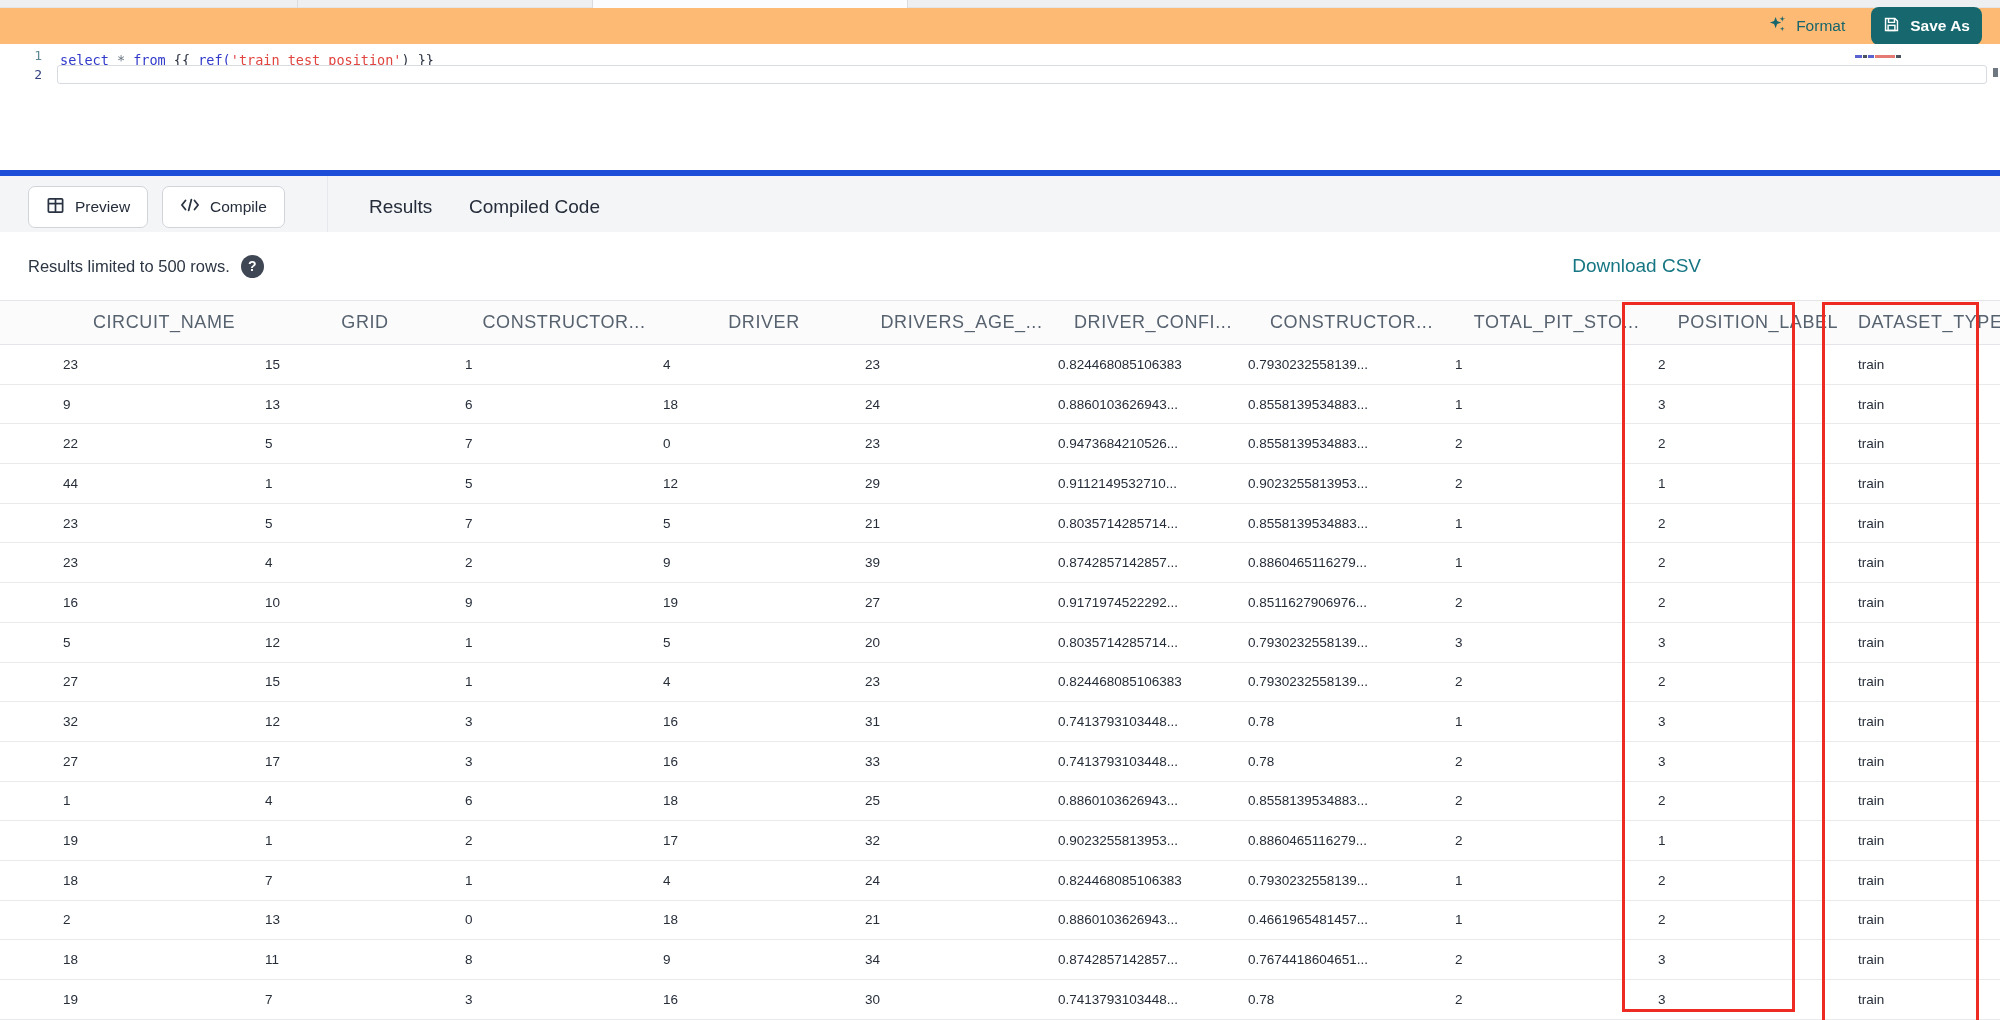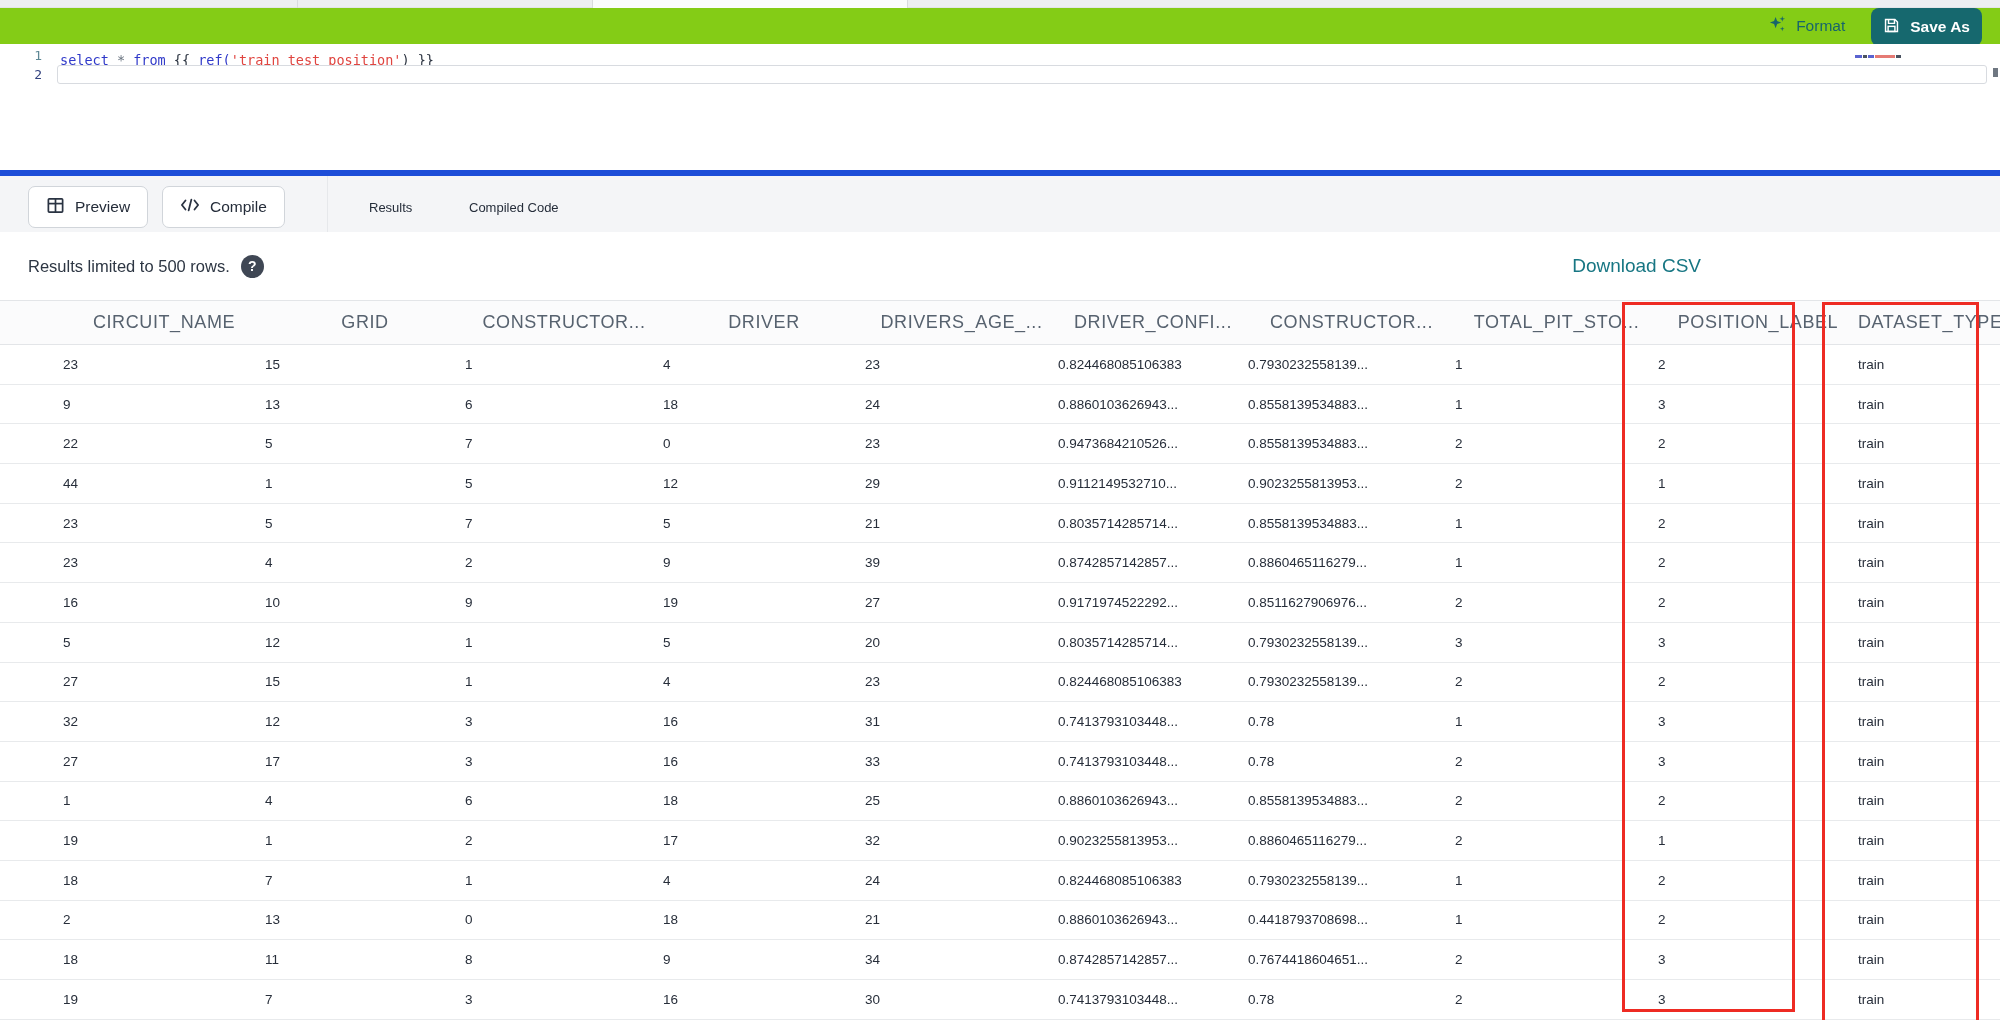--- a/index.html
+++ b/index.html
@@ -10,22 +10,22 @@
   }
 
   
   .top-strip { position:absolute; left:0; top:0; width:2000px; height:8px;
     background:#edeff1; border-bottom:1px solid #e3e5e8; }
   .top-strip .seg-active { position:absolute; left:592px; top:0; width:315px; height:8px; background:#fbfcfd; }
   .top-strip .sep { position:absolute; top:0; width:1px; height:8px; background:#d9dbde; }
 
   
   .toolbar { position:absolute; left:0; top:8px; width:2000px; height:36px;
-    display:flex; justify-content:flex-end; gap:26px;
-    padding-right:18px; background:#84cc16; }
+    display:flex; align-items:center; justify-content:flex-end; gap:26px;
+    padding-right:18px; background:#fdba74; }
   .format-btn { display:flex; align-items:center; gap:9px; color:#18656b;
     font-size:15.5px; cursor:pointer; }
   .saveas-btn { display:flex; align-items:center; gap:10px; background:#16686e;
     color:#ffffff; font-size:15.5px; font-weight:600; height:38px; padding:0 12px;
     border:none; border-radius:8px; cursor:pointer; }
 
   
   .editor { position:absolute; left:0; top:44px; width:2000px; height:126px;
     background:#ffffff; font-family:"DejaVu Sans Mono", monospace; font-size:13.5px; }
   .code-row { position:absolute; left:0; width:2000px; height:19px; display:flex; align-items:center; }
@@ -49,21 +49,21 @@
   .results-bar { position:absolute; left:0; top:170px; width:2000px; height:62px;
     background:#f4f5f7; border-top:6px solid #1d4ed8; }
   .results-bar .vdiv { position:absolute; left:327px; top:0; width:1px; height:62px; background:#e6e8eb; }
   .btn { position:absolute; top:10px; height:42px; display:flex; align-items:center; gap:10px;
     background:#ffffff; border:1px solid #d1d5da; border-radius:7px; padding:0 17px;
     font-size:15.5px; color:#252d3a; cursor:pointer; }
   .btn svg { flex:0 0 auto; }
   .preview-btn { left:28px; }
   .compile-btn { left:162px; }
   .tab { position:absolute; top:0; height:62px; display:flex; align-items:center;
-    font-size:13px; color:#252d3a; cursor:pointer; }
+    font-size:19px; color:#252d3a; cursor:pointer; }
   .tab-results { left:369px; }
   .tab-compiled { left:469px; }
   .tab-underline { position:absolute; left:348px; top:56px; width:97px; height:4px; background:#9ba2ac; }
 
   
   .info-row { position:absolute; left:0; top:232px; width:1716px; height:68px; background:#ffffff; }
   .limit-msg { position:absolute; left:28px; top:0; height:68px; display:flex; align-items:center;
     gap:11px; font-size:16.5px; color:#2d3643; }
   .q-icon { width:23px; height:23px; border-radius:50%; background:#3f4754; color:#ffffff;
     font-size:14px; font-weight:700; display:flex; align-items:center; justify-content:center; cursor:pointer; }
@@ -356,21 +356,21 @@
           <div class="td">2</div>
           <div class="td">train</div>
         </div>
         <div class="tr">
           <div class="td">2</div>
           <div class="td">13</div>
           <div class="td">0</div>
           <div class="td">18</div>
           <div class="td">21</div>
           <div class="td">0.8860103626943...</div>
-          <div class="td">0.4418793708698...</div>
+          <div class="td">0.4661965481457...</div>
           <div class="td">1</div>
           <div class="td">2</div>
           <div class="td">train</div>
         </div>
         <div class="tr">
           <div class="td">18</div>
           <div class="td">11</div>
           <div class="td">8</div>
           <div class="td">9</div>
           <div class="td">34</div>

